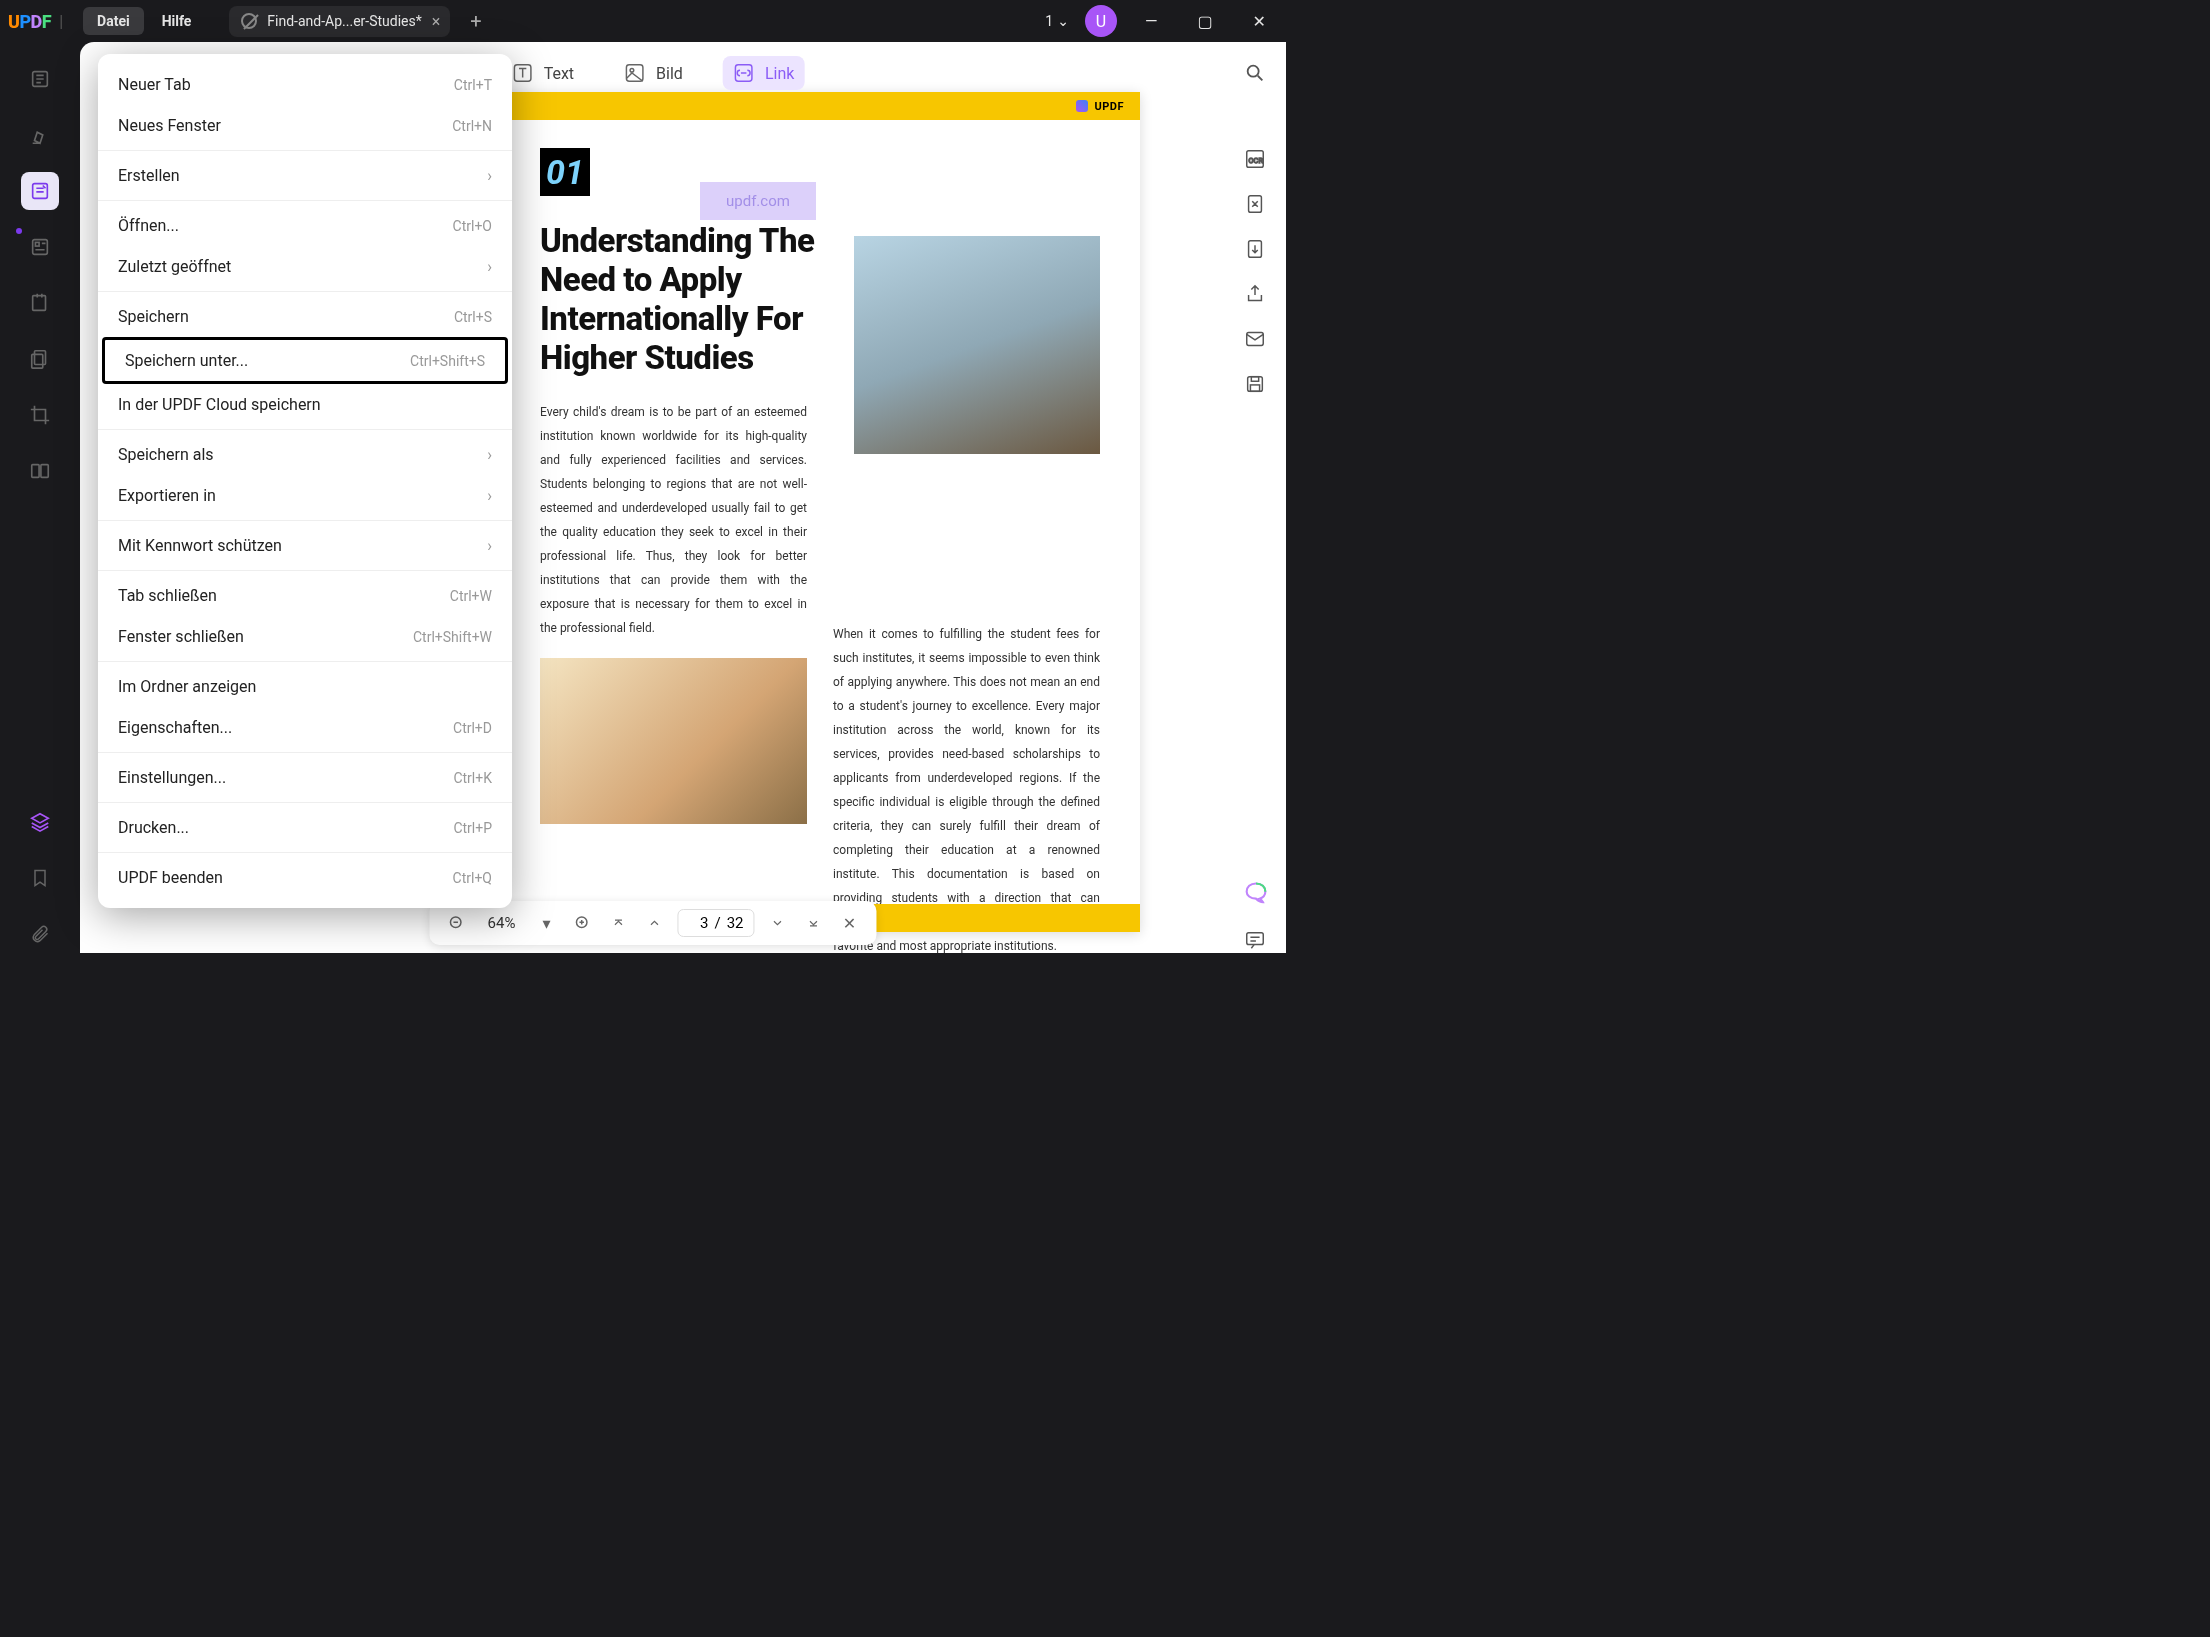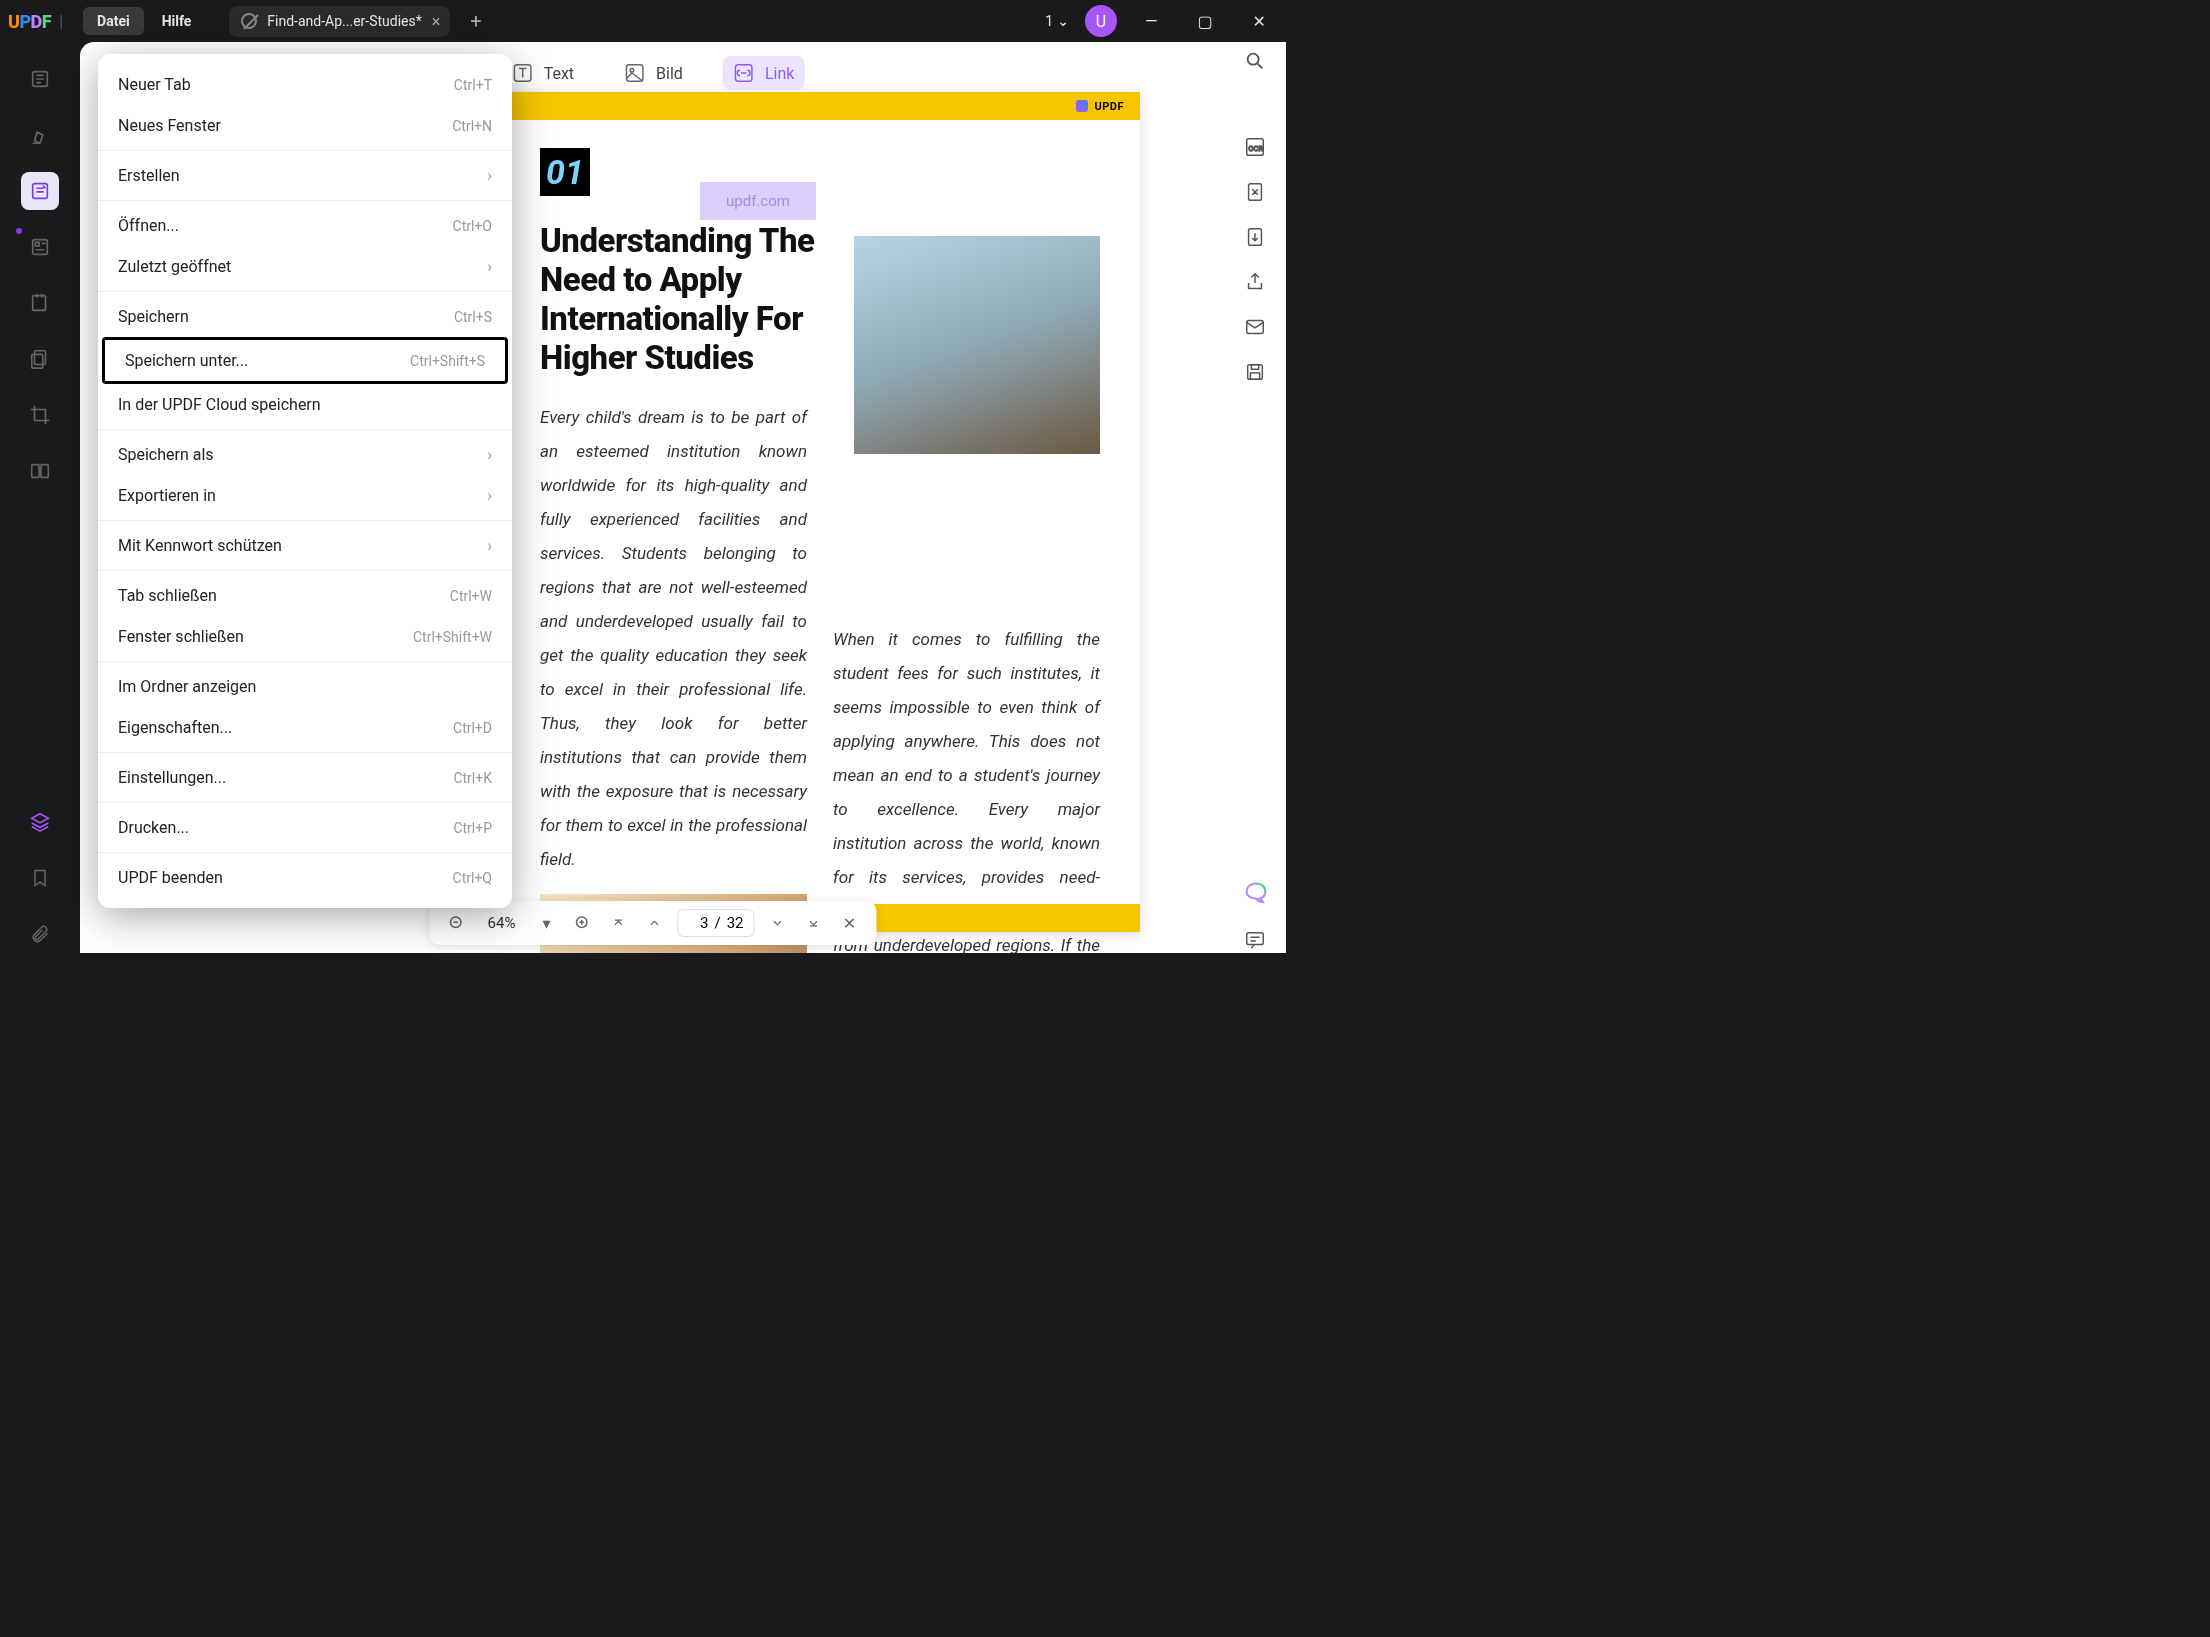--- a/index.html
+++ b/index.html
@@ -44,30 +44,30 @@
   .t-icon { width:22px; height:22px; }
 
   .page { position:absolute; left:420px; top:50px; width:640px; height:840px; background:#fff; box-shadow: 0 2px 12px rgba(0,0,0,0.15); }
   .band { height:28px; background:#f7c600; display:flex; align-items:center; justify-content:flex-end; padding-right:16px; color:#000; font-size:11px; font-weight:700; letter-spacing:0.5px; }
   .band .mini-logo { width:12px; height:12px; background:linear-gradient(45deg,#a855f7,#3b82f6); border-radius:3px; margin-right:6px; }
   .page-inner { padding: 42px 40px 20px 40px; position:relative; }
   .badge-01 { position:absolute; left:40px; top:28px; background:#000; color:#7dd3fc; font-size:34px; font-style:italic; font-weight:700; padding:4px 6px; }
   .page-title { font-size:33px; font-weight:800; line-height:1.18; margin-top:60px; max-width:340px; letter-spacing:-0.5px; color:#111; }
   .link-overlay { position:absolute; left:620px; top:140px; background:#dcd0fa; color:#a38fe8; padding:10px 26px; font-size:15px; z-index:4; }
   .columns { display:flex; gap:26px; margin-top:22px; }
-  .col { flex:1; font-size:17px; color:#333; line-height:2.0; text-align:justify;font-style:italic; }
+  .col { flex:1; font-size:12px; color:#333; line-height:2.0; text-align:justify; }
   .img-top-right { position:absolute; right:40px; top:116px; width:246px; height:218px; background: linear-gradient(160deg,#b8d4e3 0%,#8fa8b5 50%,#6b5840 100%); }
   .img-bottom-left { width:100%; height:166px; margin-top:18px; background: linear-gradient(135deg,#f4e4c1 0%,#d4a574 60%,#8b6f47 100%); }
   .col-right-spacer { height:222px; }
 
   .page-footer { position:absolute; bottom:0; left:0; right:0; height:28px; background:#f7c600; display:flex; align-items:center; padding-left:16px; }
   .page-footer .mini-logo { width:14px; height:14px; background:linear-gradient(45deg,#a855f7,#3b82f6); border-radius:3px; margin-right:6px; }
   .page-footer-label { font-size:11px; font-weight:700; }
 
-  .right-tools { width:60px; background:#fff; display:flex; flex-direction:column; align-items:center; padding-top:8px; gap:21px; }
+  .right-tools { width:60px; background:#fff; display:flex; flex-direction:column; align-items:center; padding-top:20px; gap:21px; }
   .rt-icon { width:24px; height:24px; color:#555; cursor:pointer; }
   .right-tools .spacer { flex:1; }
   .ai-icon { width:28px; height:28px; }
 
   
   .dropdown { position:absolute; left:98px; top:54px; width:414px; background:#fff; border-radius:12px; box-shadow:0 8px 40px rgba(0,0,0,0.35); padding:10px 0; z-index:50; }
   .dd-item { display:flex; justify-content:space-between; align-items:center; padding:11px 20px; font-size:16px; color:#222; cursor:pointer; }
   .dd-item .kbd { color:#999; font-size:14px; }
   .dd-item .chev { color:#999; }
   .dd-sep { height:1px; background:#eee; margin:4px 0; }

